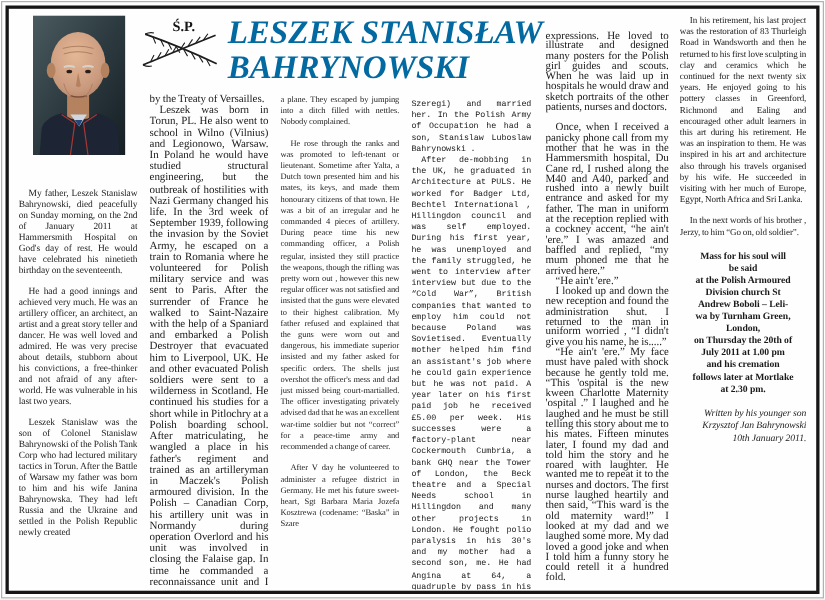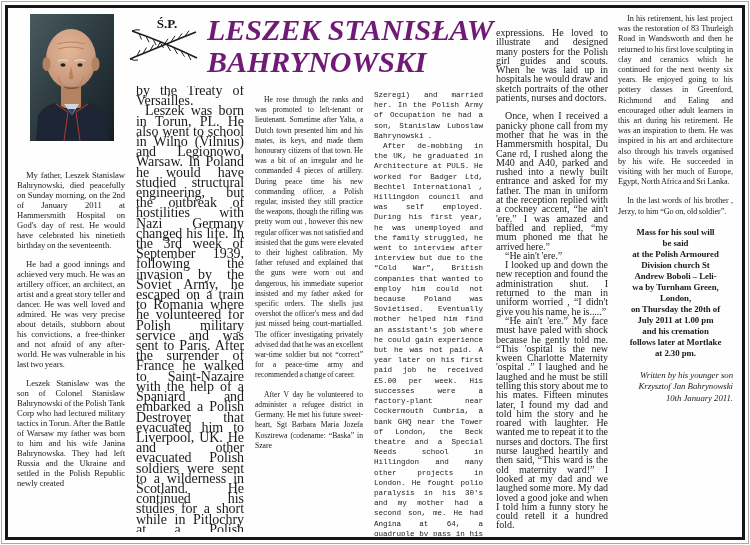--- a/index.html
+++ b/index.html
@@ -15,28 +15,28 @@
   .frame-inner{position:absolute;inset:5px;border:3px solid #161616;pointer-events:none;}
 
   
   .photo{position:absolute;left:30px;top:14px;width:84px;height:127px;}
 
   
   .emblem{position:absolute;left:127px;top:15px;width:72px;height:52px;}
   .title-block{
     position:absolute;left:207px;top:14px;width:300px;
     font-style:italic;font-weight:bold;font-size:30px;line-height:32px;
-    letter-spacing:0px;color:#701a75;white-space:nowrap;
+    letter-spacing:0px;color:#0369a1;white-space:nowrap;
   }
 
   
   .col{position:absolute;text-align:justify;overflow:hidden;
        -webkit-hyphens:auto;hyphens:auto;word-spacing:-0.4px;letter-spacing:-0.05px;}
   .col-1{left:17px; top:146px;width:108px;height:386px;font-size:8.6px;line-height:10px;margin-top:24px;}
-  .col-2{left:136px;top:86px; width:108px;height:446px;font-size:14px;line-height:10.2px;}
+  .col-2{left:136px;top:86px; width:108px;height:446px;font-size:10px;line-height:10.2px;}
   .col-3{left:255px;top:86px; width:108px;height:446px;font-size:7.7px;line-height:10.2px;}
   .col-4{left:374px;top:90px; width:109px;height:446px;font-size:7.6px;line-height:10.2px;font-family:Liberation Mono, monospace;}
   .col-5{left:496px;top:28px; width:112px;height:518px;font-size:10px;line-height:9.3px;}
   .col-6{left:618px;top:14px; width:115px;height:518px;font-size:8.2px;line-height:10.2px;}
 
   p.p{margin:0;text-indent:9px;}
   p.cont{text-indent:0;}
   p.gap{margin-top:9px;}
   p.mass{margin-top:10px;font-weight:bold;text-align:center;text-indent:0;
          white-space:pre-line;font-size:8.8px;line-height:11px;word-spacing:0;}
@@ -120,38 +120,39 @@
       <div class="col col-1">
         <p class="p">My father, Leszek Stanislaw Bahrynowski, died peacefully on Sunday morning, on the 2nd of January 2011 at Hammersmith Hospital on God's day of rest. He would have celebrated his ninetieth birthday on the seventeenth.</p>
         <p class="p gap">He had a good innings and achieved very much. He was an artillery officer, an architect, an artist and a great story teller and dancer. He was well loved and admired. He was very precise about details, stubborn about his convictions, a free-thinker and not afraid of any after-world. He was vulnerable in his last two years.</p>
         <p class="p gap">Leszek Stanislaw was the son of Colonel Stanislaw Bahrynowski of the Polish Tank Corp who had lectured military tactics in Torun. After the Battle of Warsaw my father was born to him and his wife Janina Bahrynowska. They had left Russia and the Ukraine and settled in the Polish Republic newly created</p>
       </div>
       <div class="col col-2">
         <p class="p cont">by the Treaty of Versailles.</p>
         <p class="p">Leszek was born in Torun, PL. He also went to school in Wilno (Vilnius) and Legionowo, Warsaw. In Poland he would have studied structural engineering, but the outbreak of hostilities with Nazi Germany changed his life. In the 3rd week of September 1939, following the invasion by the Soviet Army, he escaped on a train to Romania where he volunteered for Polish military service and was sent to Paris. After the surrender of France he walked to Saint-Nazaire with the help of a Spaniard and embarked a Polish Destroyer that evacuated him to Liverpool, UK. He and other evacuated Polish soldiers were sent to a wilderness in Scotland. He continued his studies for a short while in Pitlochry at a Polish boarding school. After matriculating, he wangled a place in his father's regiment and trained as an artilleryman in Maczek's Polish armoured division. In the Polish – Canadian Corp, his artillery unit was in Normandy during operation Overlord and his unit was involved in closing the Falaise gap. In time he commanded a reconnaissance unit and I remember an anecdote of how on a very hot day he sat with his men, out of uniform in shorts, in a wooden, poorly ventilated, mobile radio shack and were strafed by</p>
       </div>
       <div class="col col-3">
+        <p class="p cont">a plane. They escaped by jumping into a ditch filled with nettles. Nobody complained.</p>
         <p class="p gap">He rose through the ranks and was promoted to left-tenant or lieutenant. Sometime after Yalta, a Dutch town presented him and his mates, its keys, and made them honourary citizens of that town. He was a bit of an irregular and he commanded 4 pieces of artillery. During peace time his new commanding officer, a Polish regular, insisted they still practice the weapons, though the rifling was pretty worn out , however this new regular officer was not satisfied and insisted that the guns were elevated to their highest calibration. My father refused and explained that the guns were worn out and dangerous, his immediate superior insisted and my father asked for specific orders. The shells just overshot the officer's mess and dad just missed being court-martialled. The officer investigating privately advised dad that he was an excellent war-time soldier but not “correct” for a peace-time army and recommended a change of career.</p>
         <p class="p gap">After V day he volunteered to administer a refugee district in Germany. He met his future sweet-heart, Sgt Barbara Maria Jozefa Kosztrewa (codename: “Baska” in Szare</p>
       </div>
       <div class="col col-4">
         <p class="p cont">Szeregi) and married her. In the Polish Army of Occupation he had a son, Stanislaw Luboslaw Bahrynowski .</p>
         <p class="p">After de-mobbing in the UK, he graduated in Architecture at PULS. He worked for Badger Ltd, Bechtel International , Hillingdon council and was self employed. During his first year, he was unemployed and the family struggled, he went to interview after interview but due to the “Cold War”, British companies that wanted to employ him could not because Poland was Sovietised. Eventually mother helped him find an assistant's job where he could gain experience but he was not paid. A year later on his first paid job he received £5.00 per week. His successes were a factory-plant near Cockermouth Cumbria, a bank GHQ near the Tower of London, the Beck theatre and a Special Needs school in Hillingdon and many other projects in London. He fought polio paralysis in his 30's and my mother had a second son, me. He had Angina at 64, a quadruple by pass in his 70's and a pacemaker in his 80's.</p>
         <p class="p gap">He loved to dance ballroom dance. He was an avid reader of world history and art. Kids and adults loved to hear him read stories in Polish and English which he dramatised with</p>
       </div>
       <div class="col col-5">
         <p class="p cont">expressions. He loved to illustrate and designed many posters for the Polish girl guides and scouts. When he was laid up in hospitals he would draw and sketch portraits of the other patients, nurses and doctors.</p>
         <p class="p gap">Once, when I received a panicky phone call from my mother that he was in the Hammersmith hospital, Du Cane rd, I rushed along the M40 and A40, parked and rushed into a newly built entrance and asked for my father. The man in uniform at the reception replied with a cockney accent, “he ain't 'ere.” I was amazed and baffled and replied, “my mum phoned me that he arrived here.”</p>
         <p class="p">“He ain't 'ere.”</p>
         <p class="p">I looked up and down the new reception and found the administration shut. I returned to the man in uniform worried , “I didn't give you his name, he is.....”</p>
         <p class="p">“He ain't 'ere.”  My face must have paled with shock because he gently told me. “This 'ospital is the new kween Charlotte Maternity 'ospital .” I laughed and he laughed and he must be still telling this story about me to his mates. Fifteen minutes later, I found my dad and told him the story and he roared with laughter. He wanted me to repeat it to the nurses and doctors. The first nurse laughed heartily and then said, “This ward is the old maternity ward!” I looked at my dad and we laughed some more. My dad loved a good joke and when I told him a funny story he could retell it a hundred fold.</p>
       </div>
       <div class="col col-6">
         <p class="p">In his retirement, his last project was the restoration of 83 Thurleigh Road in Wandsworth and then he returned to his first love sculpting in clay and ceramics which he continued for the next twenty six years. He enjoyed going to his pottery classes in Greenford, Richmond and Ealing and encouraged other adult learners in this art during his retirement. He was an inspiration to them. He was inspired in his art and architecture also through his travels organised by his wife. He succeeded in visiting with her much of Europe, Egypt, North Africa and Sri Lanka.</p>
-        <p class="p gap">In the last words of his brother , Jerzy, to him  “Go on, old soldier”.</p>
+        <p class="p gap">In the next words of his brother , Jerzy, to him  “Go on, old soldier”.</p>
         <p class="p mass">Mass for his soul will
 be said
 at the Polish Armoured
 Division church St
 Andrew Boboli – Leli-
 wa by Turnham Green,
 London,
 on Thursday the 20th of
 July 2011 at 1.00 pm
 and his cremation

